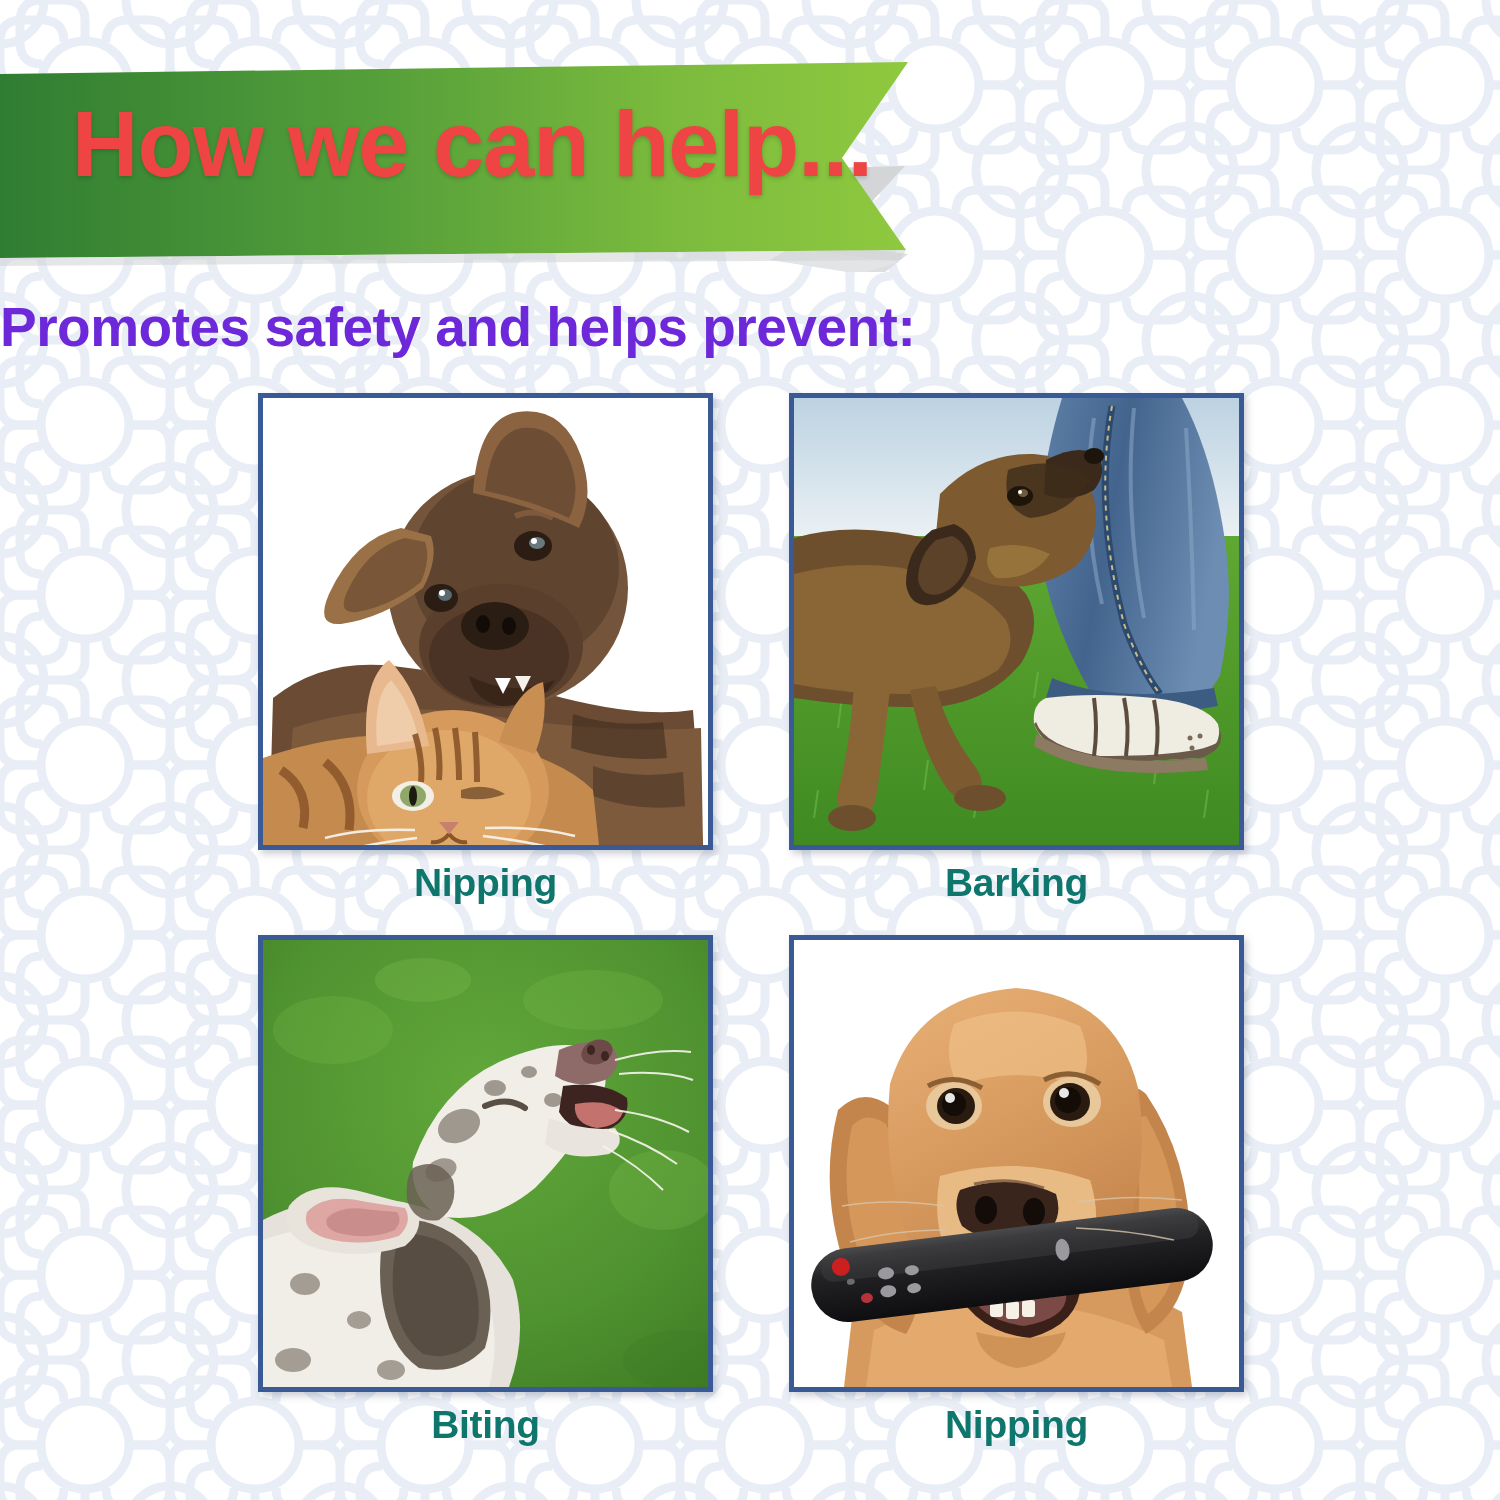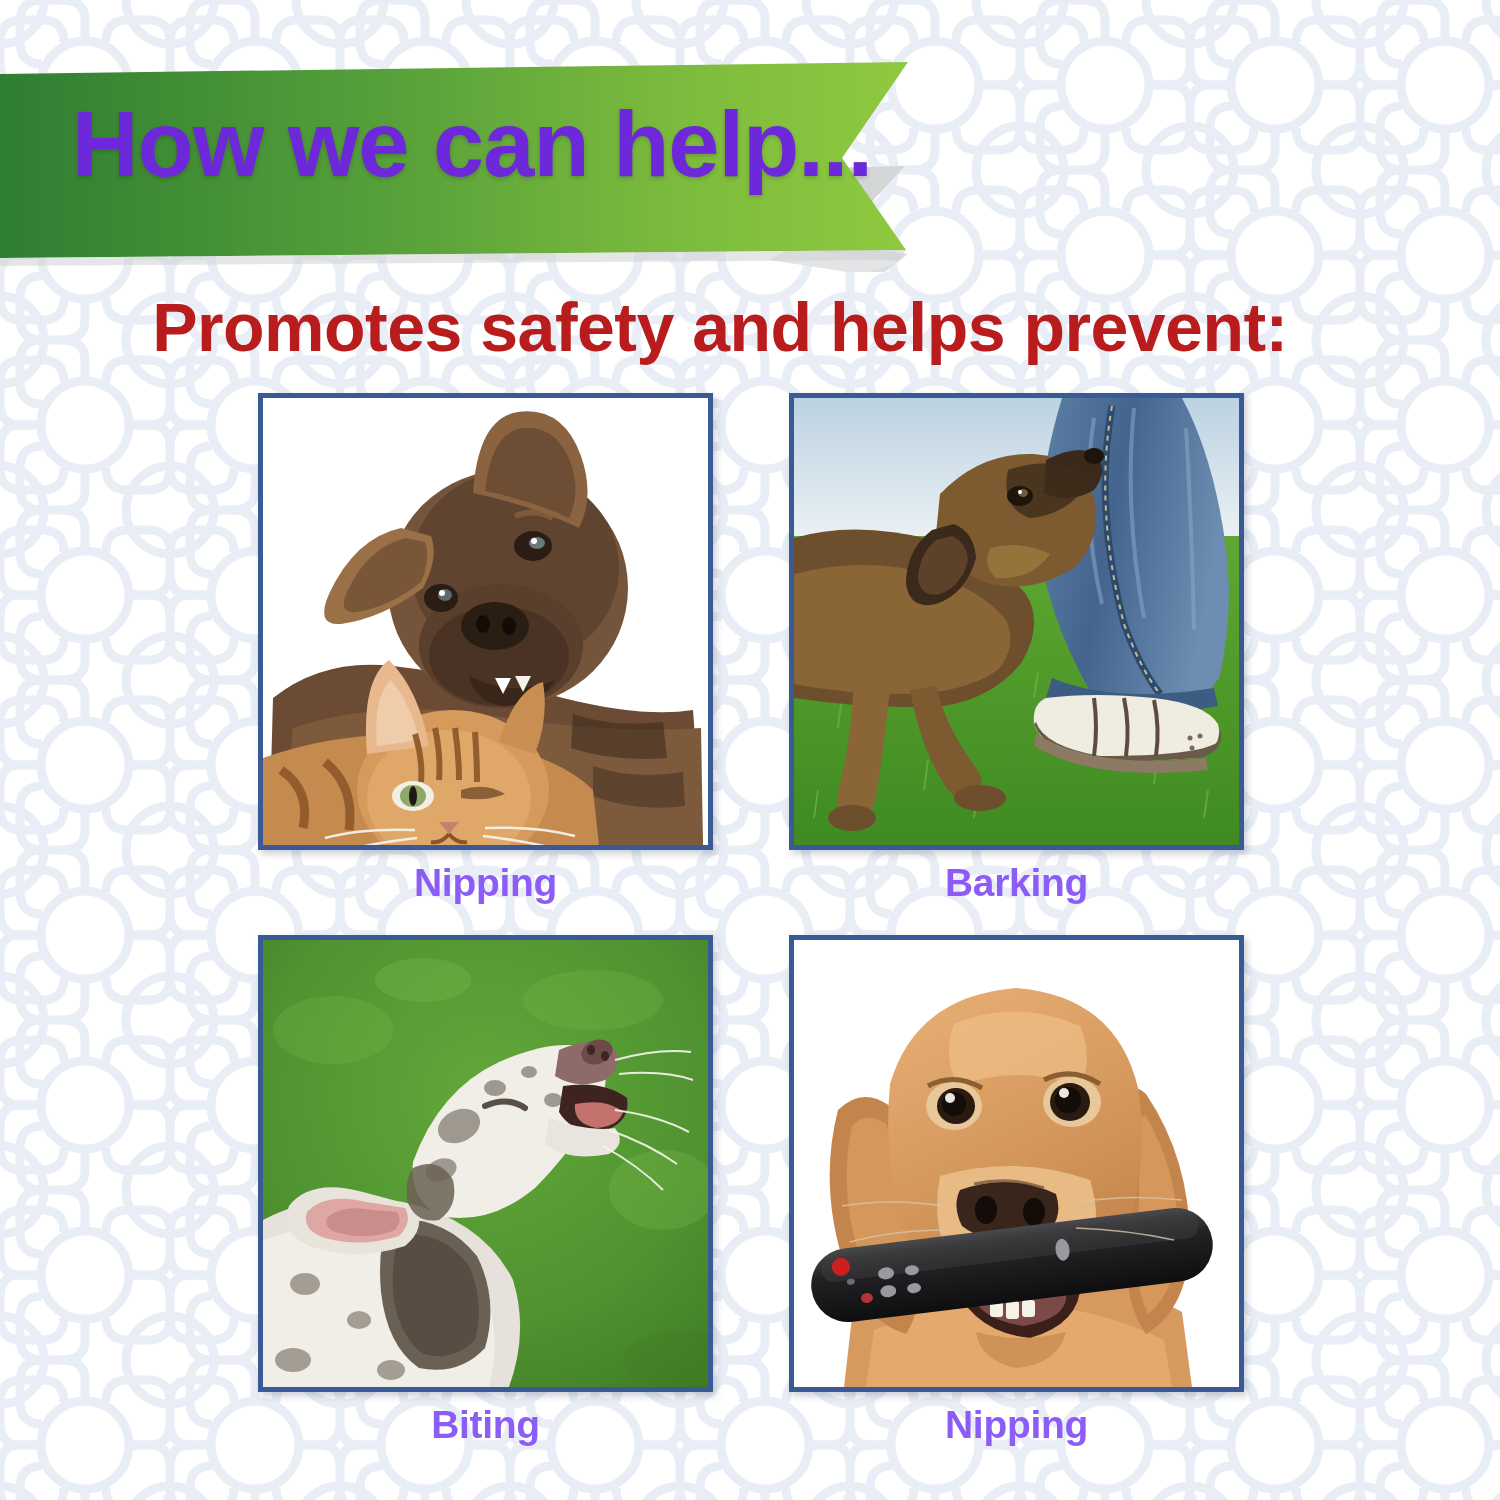--- a/index.html
+++ b/index.html
@@ -31,42 +31,41 @@
     top: 62px;
     width: 960px;
     height: 210px;
     z-index: 2;
   }
   #banner-title {
     position: absolute;
     left: 72px;
     top: 96px;
     z-index: 3;
-    color: #6d28d9;
+    color: #ef4444;
     font-family: "Liberation Sans", sans-serif;
     font-weight: bold;
     font-size: 92px;
     line-height: 96px;
     letter-spacing: -1px;
     white-space: nowrap;
     text-shadow: 0 2px 4px rgba(0,0,0,0.18);
   }
 
   
   #subtitle {
     position: absolute;
     left: 0;
     top: 296px;
     width: 1440px;
-    text-align: center;
     z-index: 3;
-    color: #b91c1c;
+    color: #6d28d9;
     font-family: "Liberation Sans", sans-serif;
     font-weight: bold;
-    font-size: 68px;
+    font-size: 55px;
     line-height: 62px;
     letter-spacing: -0.5px;
     white-space: nowrap;
   }
 
   
   #grid {
     position: absolute;
     left: 0;
     top: 0;
@@ -98,21 +97,21 @@
     display: block;
     width: 100%;
     height: 100%;
   }
   .tile-caption {
     position: absolute;
     left: 0;
     top: 467px;
     width: 455px;
     text-align: center;
-    color: #8b5cf6;
+    color: #0f766e;
     font-family: "Liberation Sans", sans-serif;
     font-weight: bold;
     font-size: 39px;
     line-height: 46px;
     letter-spacing: -0.3px;
     white-space: nowrap;
   }
 
   
   #cell-0 { left: 258px; top: 393px; }

